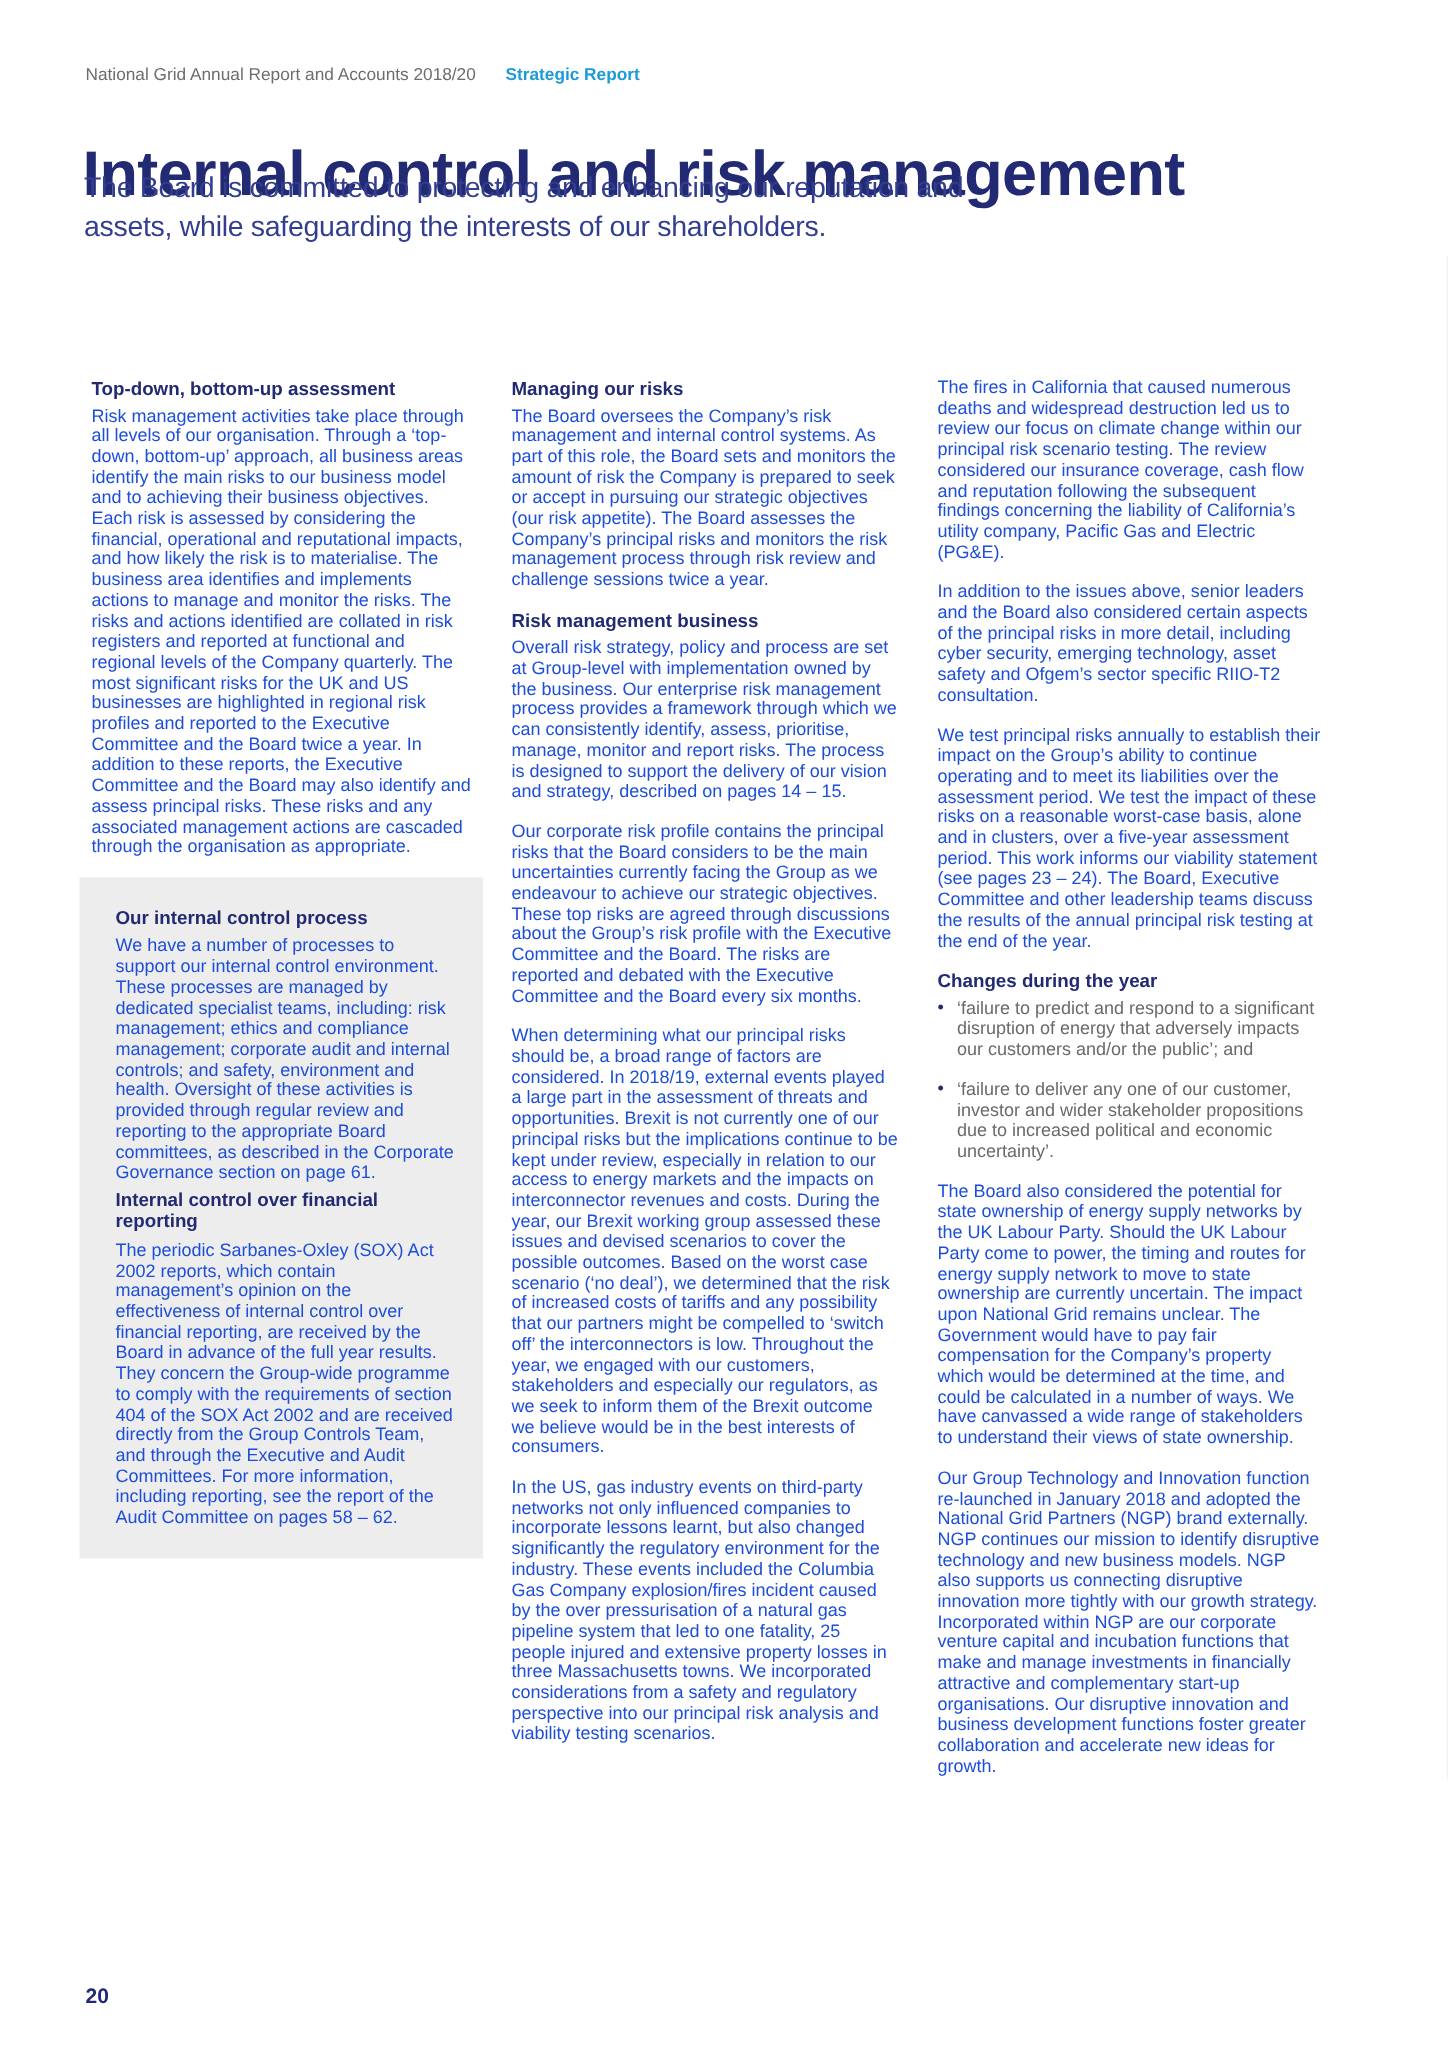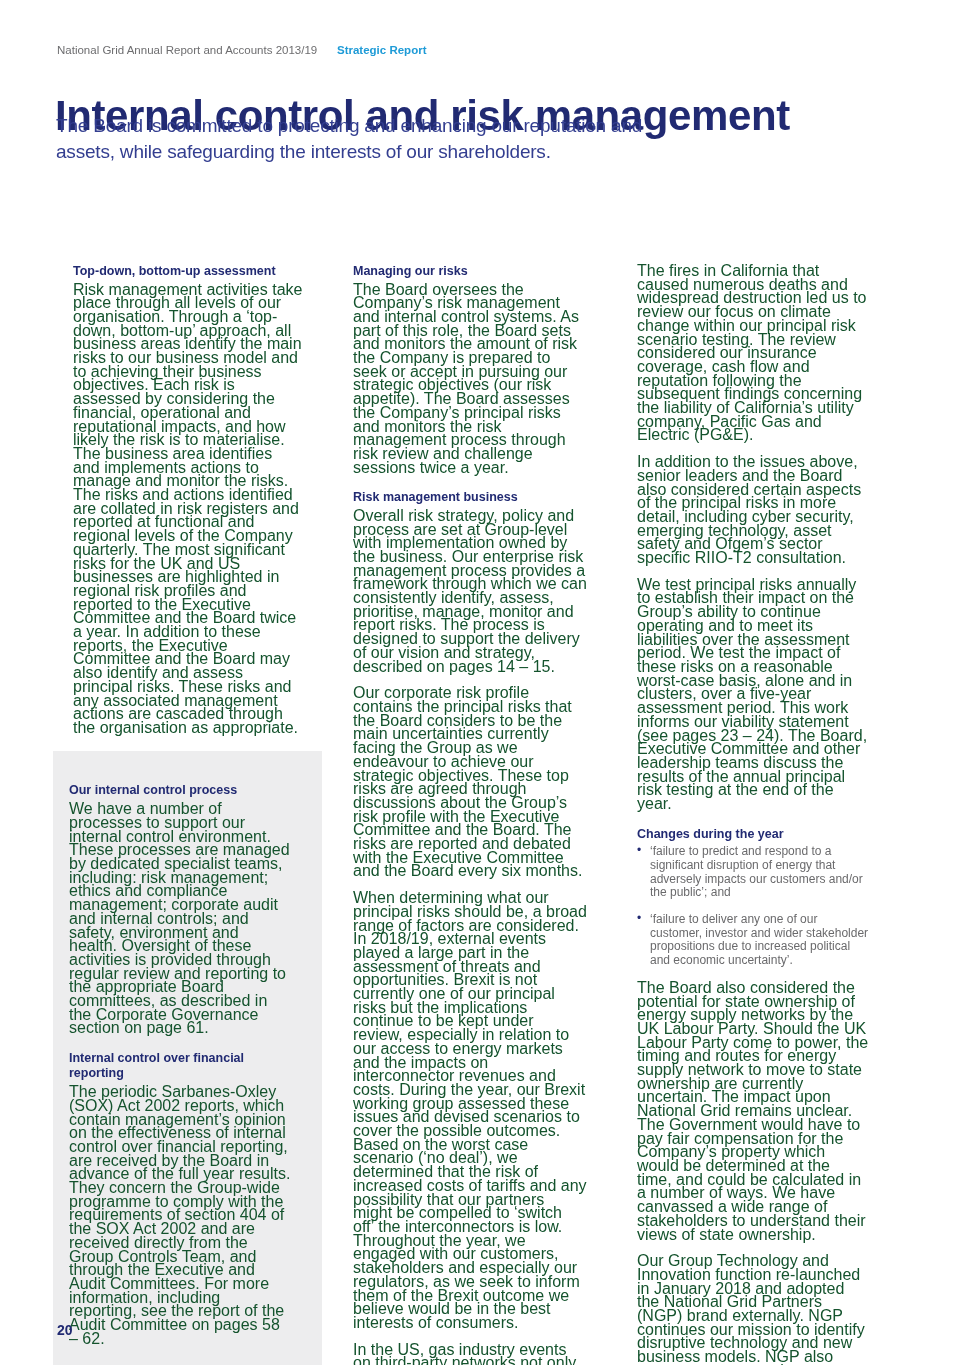--- a/index.html
+++ b/index.html
@@ -20,33 +20,33 @@
     font-size:42px;font-weight:bold;color:#212a72;letter-spacing:-0.4px;
   }
   .page-subtitle{
     position:absolute;top:113px;left:56px;width:648px;
     font-size:19px;line-height:26px;color:#333e90;letter-spacing:-0.2px;
   }
   .col{position:absolute;top:248px;}
   .col-1{left:57px;width:262px;}
   .col-2{left:337px;width:266px;}
   .col-3{left:621px;width:264px;}
-  .section{margin:16px;}
+  .section{margin:4px;}
   .section-heading{
     font-size:12.5px;font-weight:bold;color:#212a72;
     margin:0 0 4px 0;line-height:14.5px;
   }
   .body-p{
-    font-size:16px;line-height:13.7px;color:#14532d;
+    font-size:12px;line-height:13.7px;color:#1d4ed8;
     margin:0 0 13px 0;
   }
   .info-box{
     margin:4px 0 0 -4px;width:269px;box-sizing:border-box;
     background:#ededee;
-    padding:16px 15px 16px 0;
+    padding:16px 15px 16px 20px;
   }
   .info-box .section-heading{margin-bottom:5px;}
   .info-box .body-p{margin-bottom:13px;}
   .info-box .body-p:last-child{margin-bottom:2px;}
   .bullet-list{margin:0 0 13px 0;padding:0;list-style:none;}
   .bullet-item{
     position:relative;padding-left:13px;margin:0 0 13px 0;
     font-size:12px;line-height:13.7px;color:#6a6a6c;
   }
   .bullet-dot{position:absolute;left:0;top:-1px;color:#212a72;font-size:12px;}
@@ -54,21 +54,21 @@
     position:absolute;left:57px;top:1322px;
     font-size:14px;font-weight:bold;color:#212a72;
   }
 </style>
 </head>
 <body>
 
 <div class="page">
 
   <div class="meta-row">
-    <span class="report-title">National Grid Annual Report and Accounts 2013/19</span>
+    <span class="report-title">National Grid Annual Report and Accounts 2018/20</span>
     <span class="section-label">Strategic Report</span>
   </div>
 
   <h1 class="page-title">Internal control and risk management</h1>
   <div class="page-subtitle">The Board is committed to protecting and enhancing our reputation and assets, while safeguarding the interests of our shareholders.</div>
 
   <div class="col col-1">
     <div class="section">
       <h3 class="section-heading">Top-down, bottom-up assessment</h3>
       <p class="body-p">Risk management activities take place through all levels of our organisation. Through a ‘top-down, bottom-up’ approach, all business areas identify the main risks to our business model and to achieving their business objectives. Each risk is assessed by considering the financial, operational and reputational impacts, and how likely the risk is to materialise. The business area identifies and implements actions to manage and monitor the risks. The risks and actions identified are collated in risk registers and reported at functional and regional levels of the Company quarterly. The most significant risks for the UK and US businesses are highlighted in regional risk profiles and reported to the Executive Committee and the Board twice a year. In addition to these reports, the Executive Committee and the Board may also identify and assess principal risks. These risks and any associated management actions are cascaded through the organisation as appropriate.</p>

